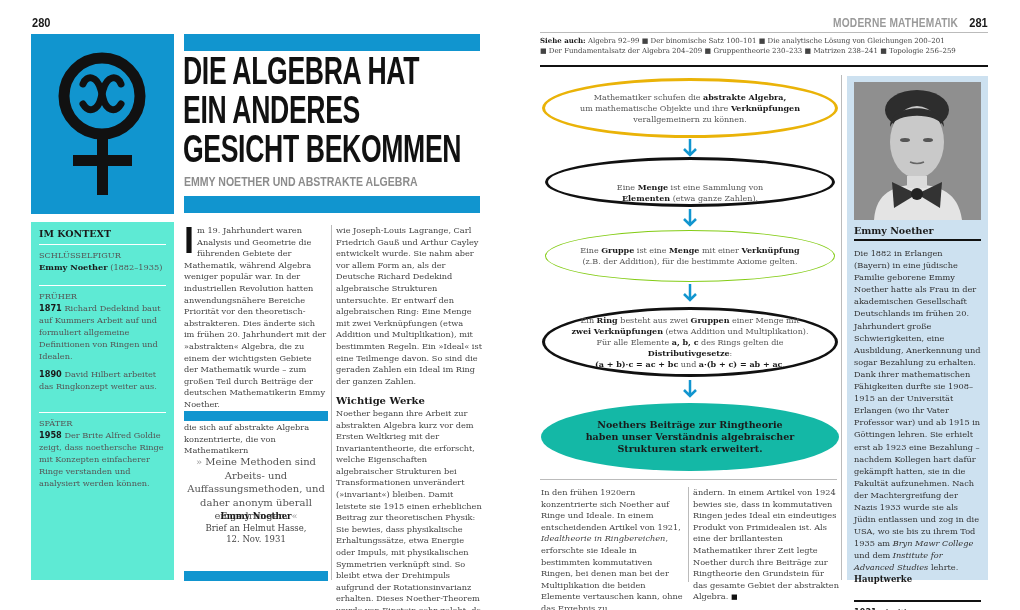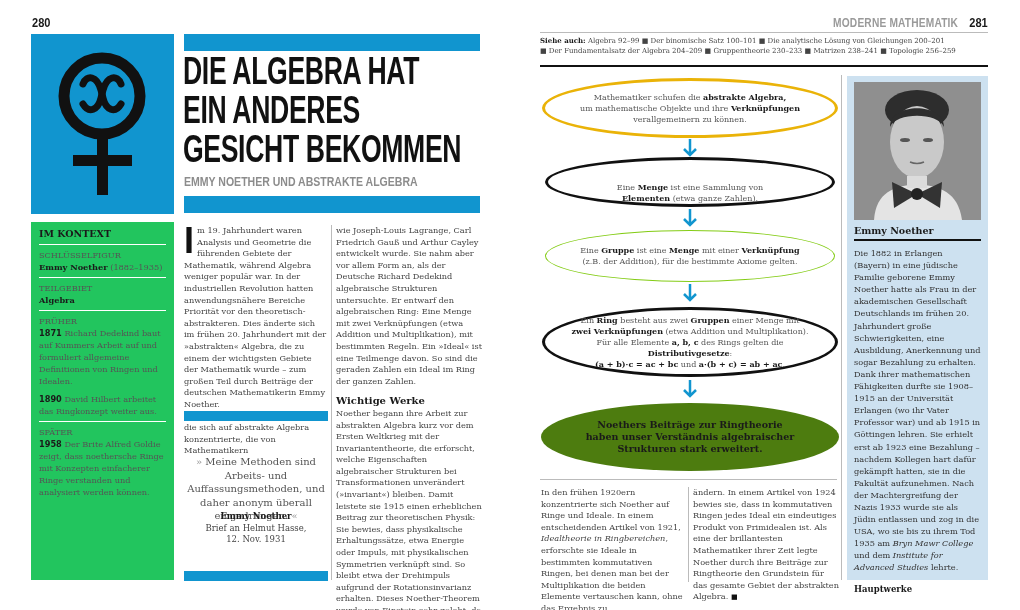--- a/index.html
+++ b/index.html
@@ -11,25 +11,25 @@
   .page-num-left { left: 32px; top: 15px; font-family: "Liberation Sans", sans-serif; font-weight: bold; font-size: 13px; color: #1a1a1a; transform: scaleX(0.85); transform-origin: left top; }
   .page-num-right { right: 32px; top: 15px; font-family: "Liberation Sans", sans-serif; font-weight: bold; font-size: 13px; color: #1a1a1a; transform: scaleX(0.85); transform-origin: right top; }
   .section-title { right: 62px; top: 16px; font-family: "Liberation Sans", sans-serif; font-weight: bold; font-size: 12px; color: #9a9a9a; transform: scaleX(0.85); transform-origin: right top; letter-spacing: 0.2px; }
 
   .logo-box { left: 31px; top: 34px; width: 143px; height: 180px; background: #1195cf; }
   .headline-bar-top { left: 184px; top: 34px; width: 296px; height: 17px; background: #1195cf; }
   .headline-bar-bottom { left: 184px; top: 196px; width: 296px; height: 17px; background: #1195cf; }
   .headline { left: 183px; top: 52px; width: 420px; font-family: "Liberation Sans", sans-serif; font-weight: bold; font-size: 38px; line-height: 39px; color: #111; transform: scaleX(0.70); transform-origin: left top; letter-spacing: -0.5px; }
   .subheadline { left: 184px; top: 174px; font-family: "Liberation Sans", sans-serif; font-weight: bold; font-size: 13.5px; color: #8c8c8c; transform: scaleX(0.78); transform-origin: left top; white-space: nowrap; }
 
-  .context-box { left: 31px; top: 222px; width: 143px; height: 358px; background: #22c55e; padding: 6px 8px; font-size: 8.2px; line-height: 12px; color: #555; }
+  .context-box { left: 31px; top: 222px; width: 143px; height: 358px; background: #5eead4; padding: 6px 8px; font-size: 8.2px; line-height: 12px; color: #555; }
   .context-title { font-weight: bold; color: #1a1a1a; font-size: 9.5px; padding-bottom: 4px; border-bottom: 1.5px solid #fff; margin-bottom: 4px; }
   .ctx-label { color: #555; font-size: 8.2px; }
   .ctx-value { color: #1a1a1a; font-weight: bold; }
-  .ctx-sec { border-bottom: 1.5px solid #fff; padding-bottom: 4px; margin-bottom: 4px; }
+  .ctx-sec { border-bottom: 1.5px solid #fff; padding-bottom: 12px; margin-bottom: 4px; }
   .ctx-entry { margin-bottom: 6px; }
   .ctx-year { font-family: "DejaVu Sans", sans-serif; font-weight: bold; color: #1a1a1a; }
 
   .col { font-size: 8.2px; line-height: 11.6px; color: #444; text-align: left; }
   .col1 { left: 184px; top: 225px; width: 144px; }
   .col2 { left: 336px; top: 225px; width: 148px; }
   .col-divider-1 { left: 331px; top: 225px; width: 1px; height: 355px; background: #bbb; }
   .dropcap { float: left; font-family: "Liberation Sans", sans-serif; font-weight: bold; font-size: 36px; line-height: 30px; color: #111; margin-right: 3px; margin-top: 1px; }
   .indent { text-indent: 12px; }
   .subhead { font-weight: bold; color: #1a1a1a; font-size: 10px; margin-top: 8px; margin-bottom: 1px; }
@@ -45,34 +45,34 @@
   .seealso b { color: #1a1a1a; }
   .rule-top-right { left: 540px; top: 32px; width: 448px; height: 1px; background: #bbb; }
   .rule-thick { left: 540px; top: 65px; width: 448px; height: 2px; background: #111; }
 
   .ellipse { display: flex; align-items: center; justify-content: center; text-align: center; border-radius: 50%; font-size: 8px; line-height: 11px; color: #555; }
   .ellipse b { color: #1a1a1a; }
   .e1 { left: 542px; top: 78px; width: 296px; height: 60px; border: 3px solid #eab308; padding: 0 30px; }
   .e2 { left: 545px; top: 157px; width: 290px; height: 50px; border: 3px solid #111; padding: 0 30px; align-items: flex-end; }
   .e3 { left: 545px; top: 230px; width: 290px; height: 52px; border: 1px solid #84cc16; padding: 0 20px; }
   .e4 { left: 542px; top: 307px; width: 296px; height: 70px; border: 3.5px solid #111; padding: 0 18px; }
-  .e5 { left: 541px; top: 403px; width: 298px; height: 68px; background: #4d7c0f; color: #1a1a1a; font-weight: bold; font-size: 9.5px; line-height: 12px; padding: 0 40px; }
+  .e5 { left: 541px; top: 403px; width: 298px; height: 68px; background: #14b8a6; color: #1a1a1a; font-weight: bold; font-size: 9.5px; line-height: 12px; padding: 0 40px; }
   .arrow { width: 16px; height: 18px; }
 
   .rule-mid-right { left: 540px; top: 479px; width: 297px; height: 1px; background: #bbb; }
   .col3 { left: 541px; top: 487px; width: 145px; }
   .col4 { left: 693px; top: 487px; width: 146px; }
   .col-divider-2 { left: 688px; top: 487px; width: 1px; height: 95px; background: #bbb; }
   .col-divider-3 { left: 841px; top: 75px; width: 1px; height: 505px; background: #bbb; }
 
   .bio-box { left: 847px; top: 76px; width: 141px; height: 504px; background: #cde1f0; padding: 6px 7px; }
   .portrait { width: 127px; height: 138px; background: linear-gradient(180deg,#9a9a9a,#7e7e7e); position: relative; overflow: hidden; }
   .bio-name { font-weight: bold; color: #1a1a1a; font-size: 9.5px; margin-top: 5px; padding-bottom: 3px; border-bottom: 2px solid #111; }
   .bio-text { font-size: 8.2px; line-height: 12.1px; color: #333; margin-top: 6px; }
-  .bio-subhead { font-weight: bold; color: #1a1a1a; font-size: 8.5px; margin-top: 10px; padding-bottom: 16px; border-bottom: 2px solid #111; }
+  .bio-subhead { font-weight: bold; color: #1a1a1a; font-size: 8.5px; padding-bottom: 16px; border-bottom: 2px solid #111; }
   .bio-works { font-size: 8.2px; line-height: 11.5px; color: #333; margin-top: 5px; }
   .bio-works .yr { font-family: "DejaVu Sans", sans-serif; font-weight: bold; color: #1a1a1a; }
   i { font-style: italic; }
 </style>
 </head>
 <body>
 
 <div class="abs page-num-left">280</div>
 
 <div class="abs logo-box">
@@ -94,27 +94,23 @@
 <div class="abs subheadline">EMMY NOETHER UND ABSTRAKTE ALGEBRA</div>
 <div class="abs headline-bar-bottom"></div>
 
 <div class="abs context-box">
   <div class="context-title">IM KONTEXT</div>
   <div class="ctx-sec">
     <div class="ctx-label">SCHLÜSSELFIGUR</div>
     <div><span class="ctx-value">Emmy Noether</span> <span>(1882–1935)</span></div>
   </div>
   <div class="ctx-sec">
-    <div class="ctx-label">TEILGEBIET</div>
-    <div class="ctx-value">Algebra</div>
-  </div>
-  <div class="ctx-sec">
     <div class="ctx-label">FRÜHER</div>
     <div class="ctx-entry"><span class="ctx-year">1871</span> <span>Richard Dedekind baut auf Kummers Arbeit auf und formuliert allgemeine Definitionen von Ringen und Idealen.</span></div>
-    <div class="ctx-entry" style="margin-bottom:0"><span class="ctx-year">1890</span> <span>David Hilbert arbeitet das Ringkonzept weiter aus.</span></div>
+    <div class="ctx-entry" style="margin-bottom:8px"><span class="ctx-year">1890</span> <span>David Hilbert arbeitet das Ringkonzept weiter aus.</span></div>
   </div>
   <div>
     <div class="ctx-label">SPÄTER</div>
     <div class="ctx-entry"><span class="ctx-year">1958</span> <span>Der Brite Alfred Goldie zeigt, dass noethersche Ringe mit Konzepten einfacherer Ringe verstanden und analysiert werden können.</span></div>
   </div>
 </div>
 
 <div class="abs col col1">
   <p><span class="dropcap">I</span><span>m 19. Jahrhundert waren Analysis und Geometrie die führenden Gebiete der Mathematik, während Algebra weniger populär war. In der industriellen Revolution hatten anwendungsnähere Bereiche Priorität vor den theoretisch-abstrakteren. Dies änderte sich im frühen 20. Jahrhundert mit der »abstrakten« Algebra, die zu einem der wichtigsten Gebiete der Mathematik wurde – zum großen Teil durch Beiträge der deutschen Mathematikerin Emmy Noether.</span></p>
   <p class="indent">Noether war nicht die Erste, die sich auf abstrakte Algebra konzentrierte, die von Mathematikern</p>

